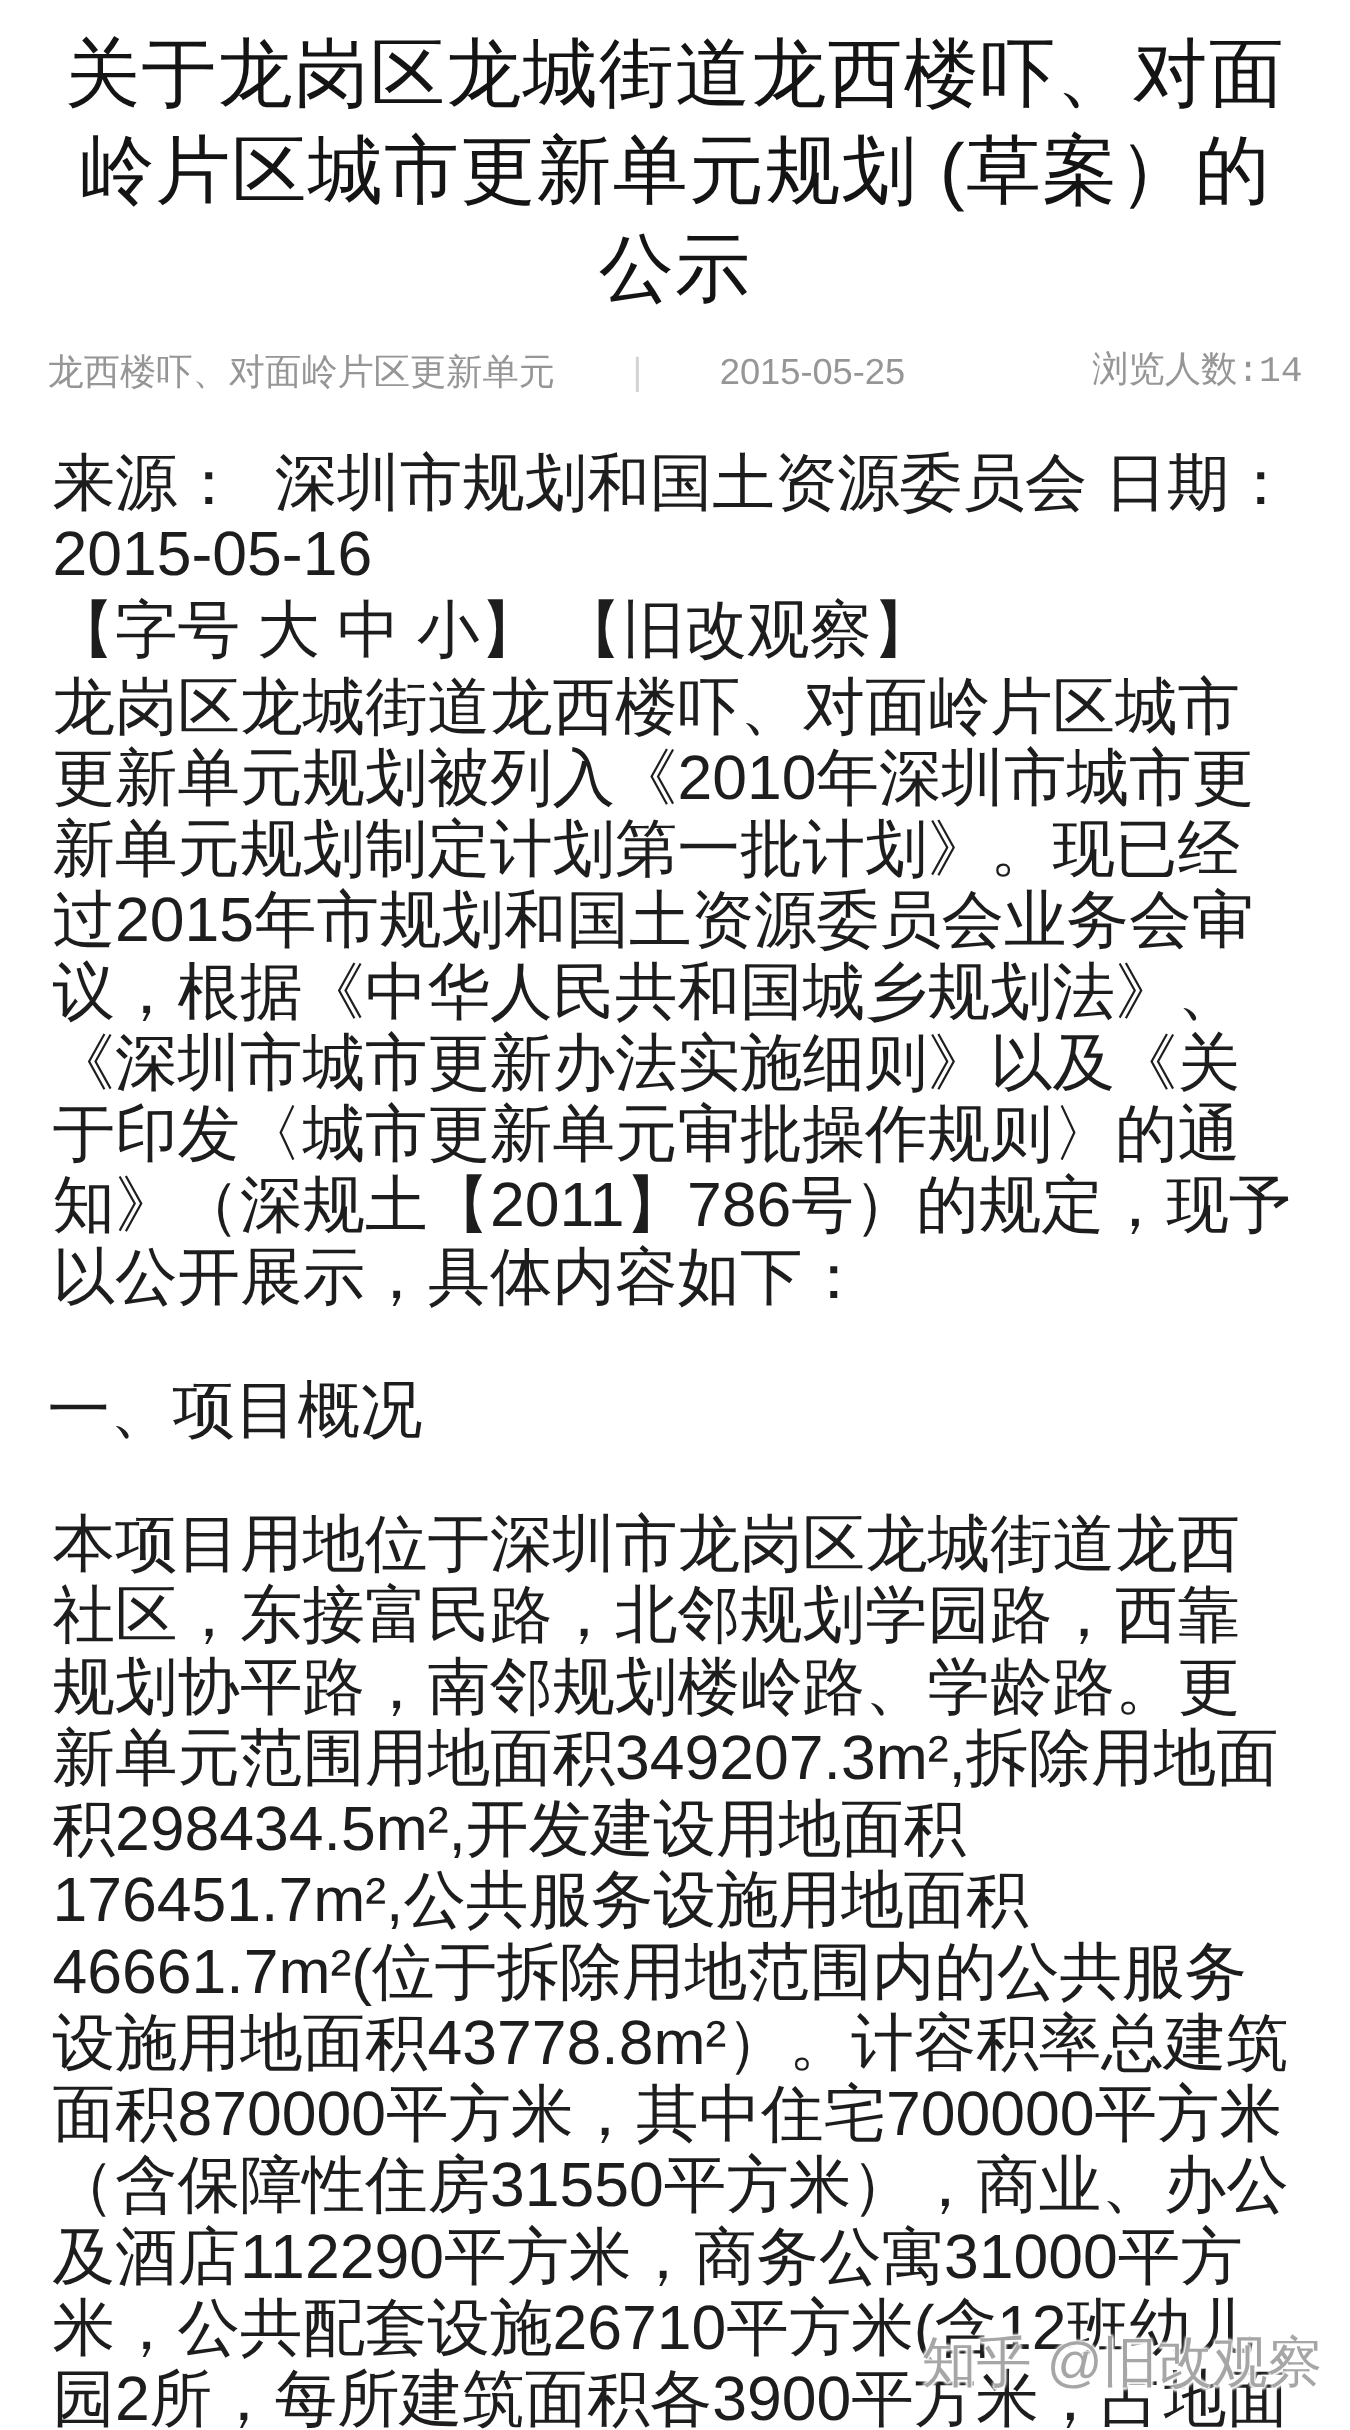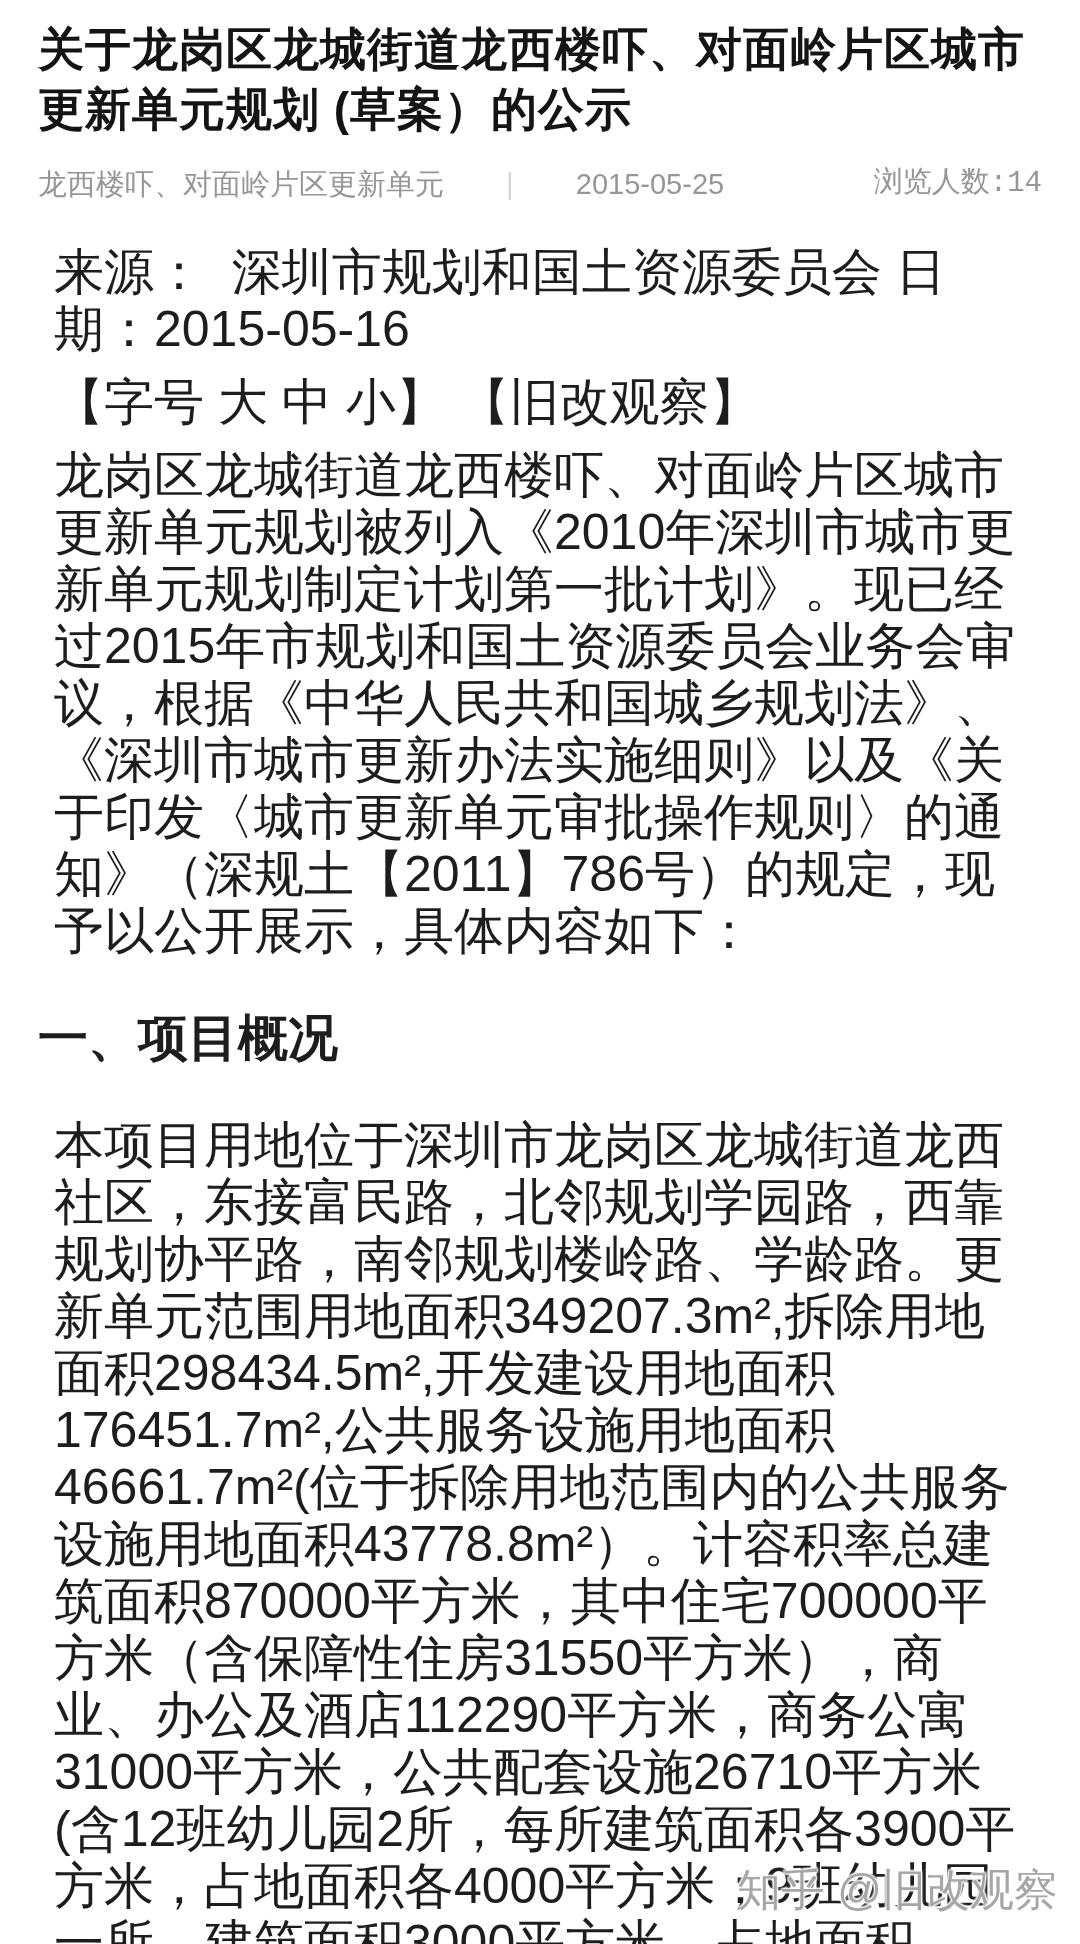--- a/index.html
+++ b/index.html
@@ -12,25 +12,26 @@
     height: 1944px;
     overflow: hidden;
     position: relative;
     font-family: "Liberation Sans", "DejaVu Sans", sans-serif;
   }
   .page {
     padding: 6px 38px 0 38px;
   }
   .page-title {
     margin: 14px 0 26px 0;
-    font-size: 46px;
+    font-size: 60px;
     line-height: 1.3;
-    font-weight: 700;
+    font-weight: 400;
     color: #141414;
     letter-spacing: 1px;
+    text-align: center;
   }
   .meta-row {
     display: flex;
     align-items: center;
     font-size: 29px;
     line-height: 36px;
     color: #969696;
     margin: 0 0 42px 0;
     gap: 36px;
   }
@@ -42,28 +43,27 @@
   .meta-views {
     margin-left: auto;
     font-family: Liberation Mono, monospace;
   }
   .article {
     font-size: 50px;
     line-height: 57px;
     color: #1d1d1d;
   }
   .article p {
-    margin: 16px;
+    margin: 4px;
   }
   .source-line {
     white-space: pre-wrap;
   }
   .section-heading {
     margin: 50px 0 !important;
-    font-weight: bold;
   }
   .watermark {
     position: absolute;
     right: 22px;
     bottom: 24px;
     font-size: 44px;
     color: #a6a6a6;
     white-space: nowrap;
     text-shadow: 1px 1px 2px #ffffff, -1px -1px 2px #ffffff, 1px -1px 2px #ffffff, -1px 1px 2px #ffffff;
   }

